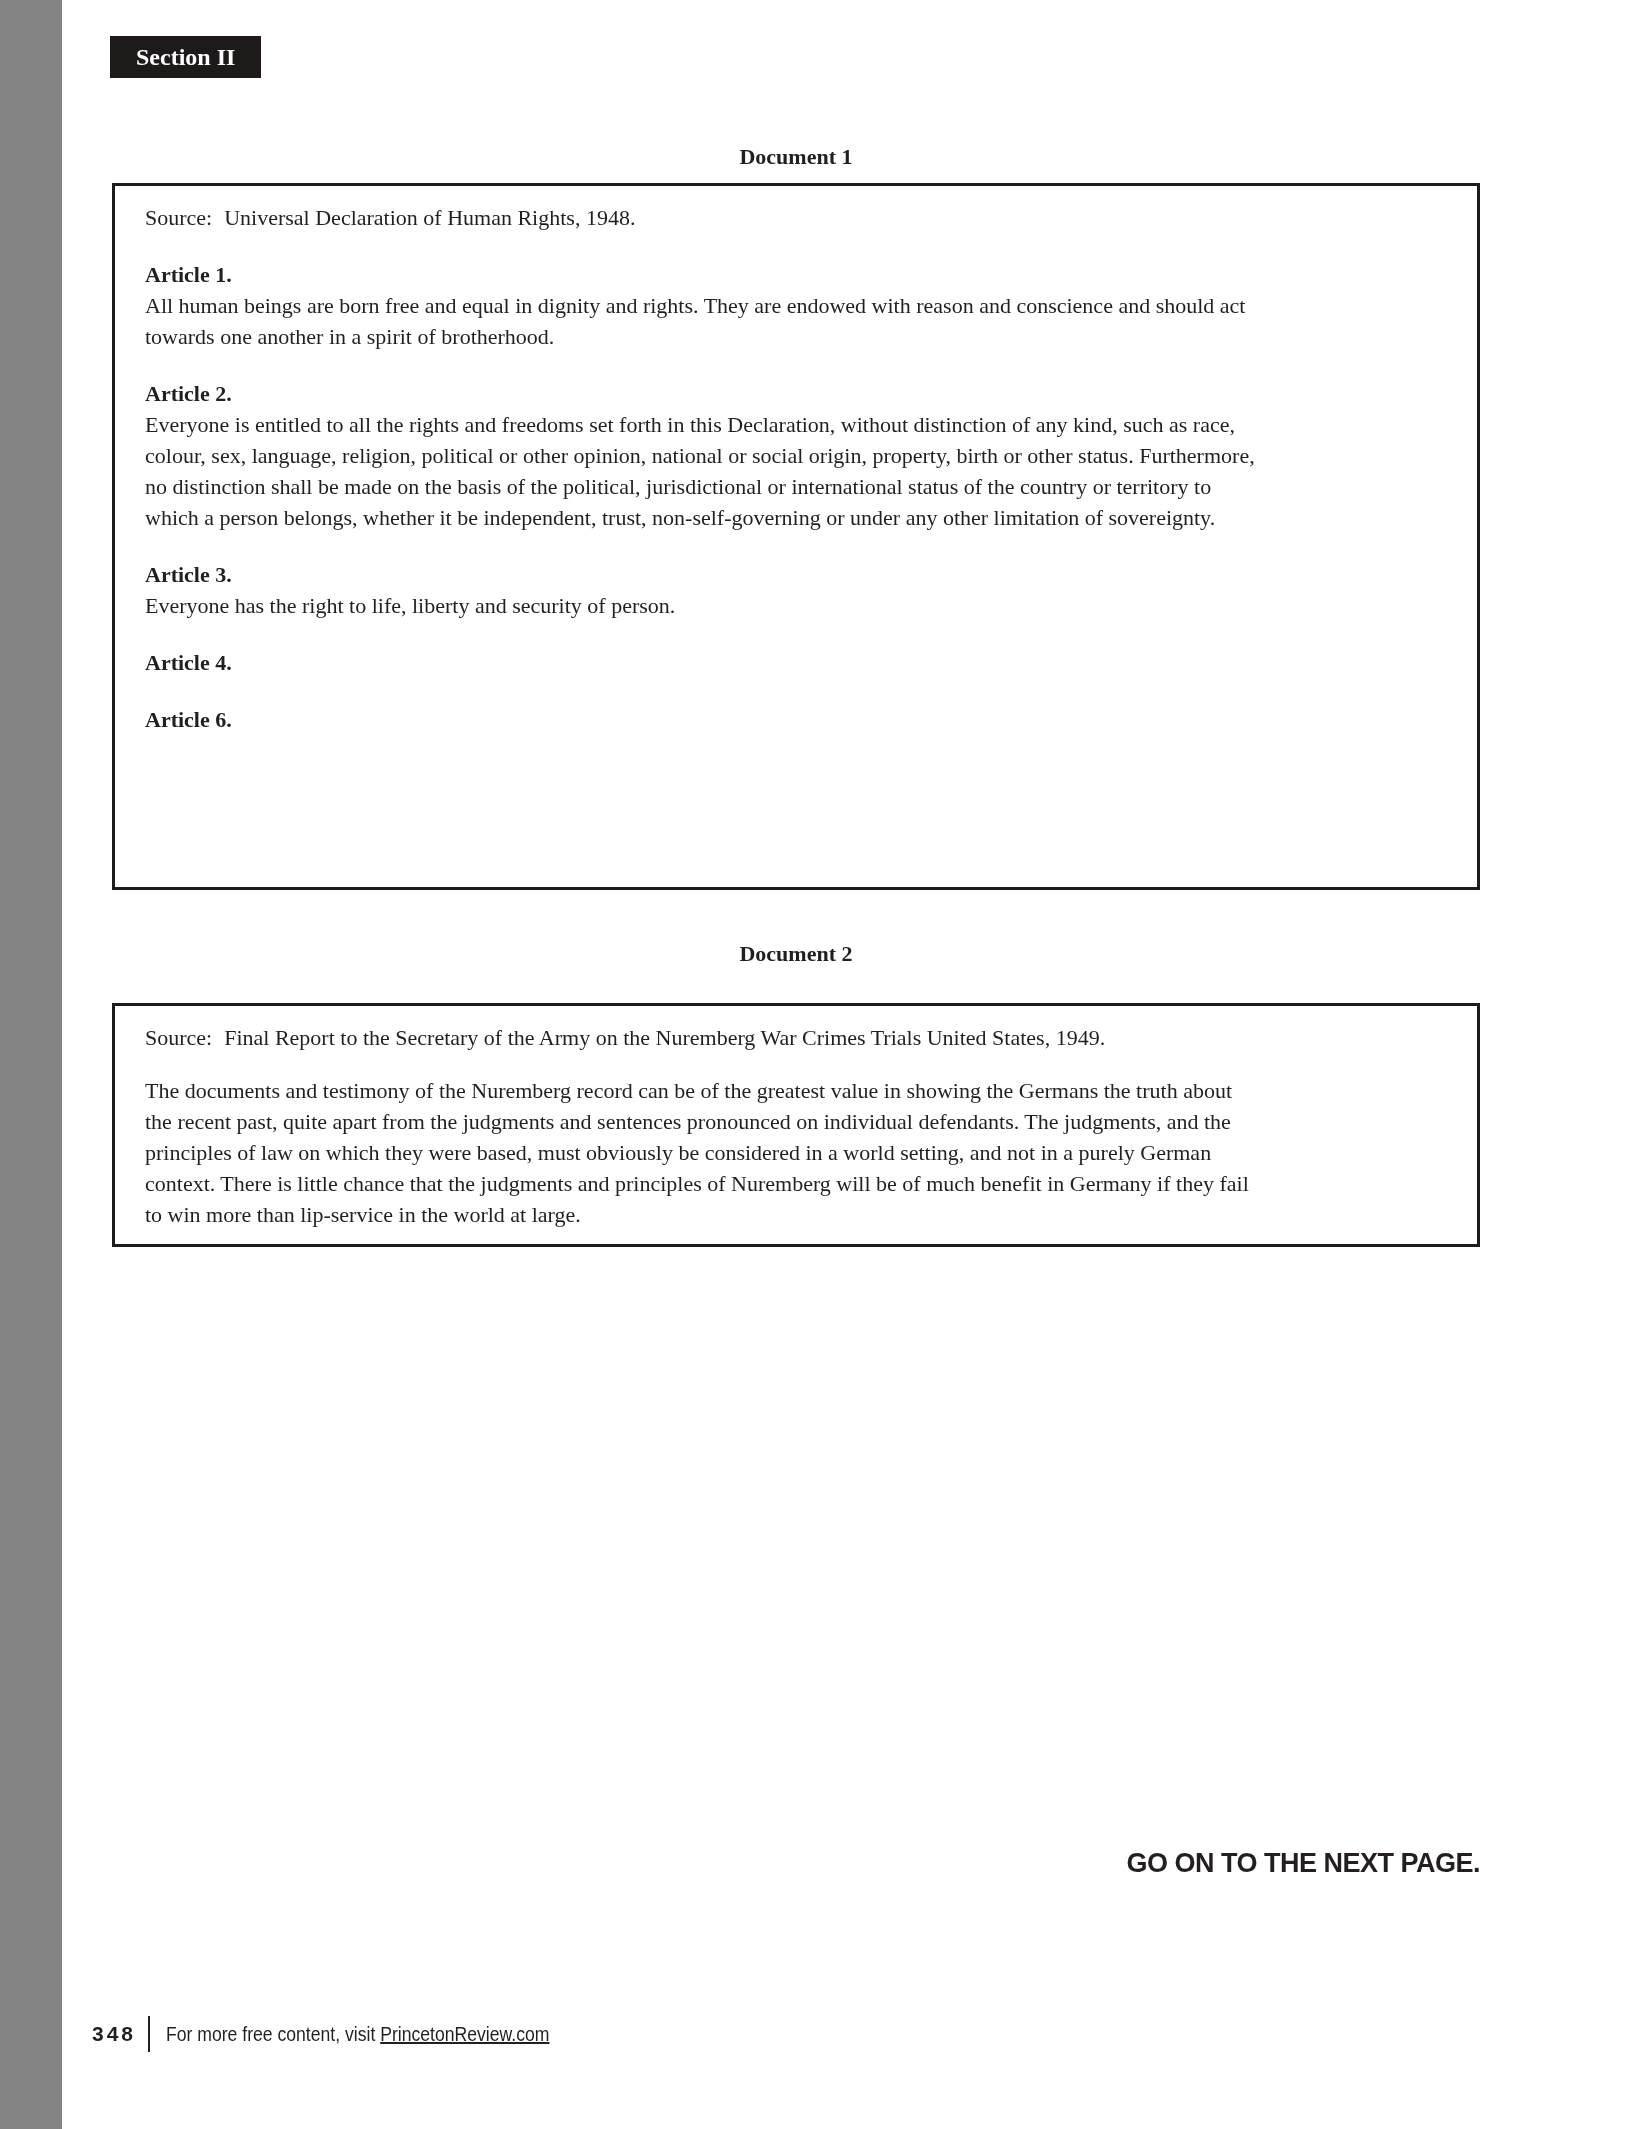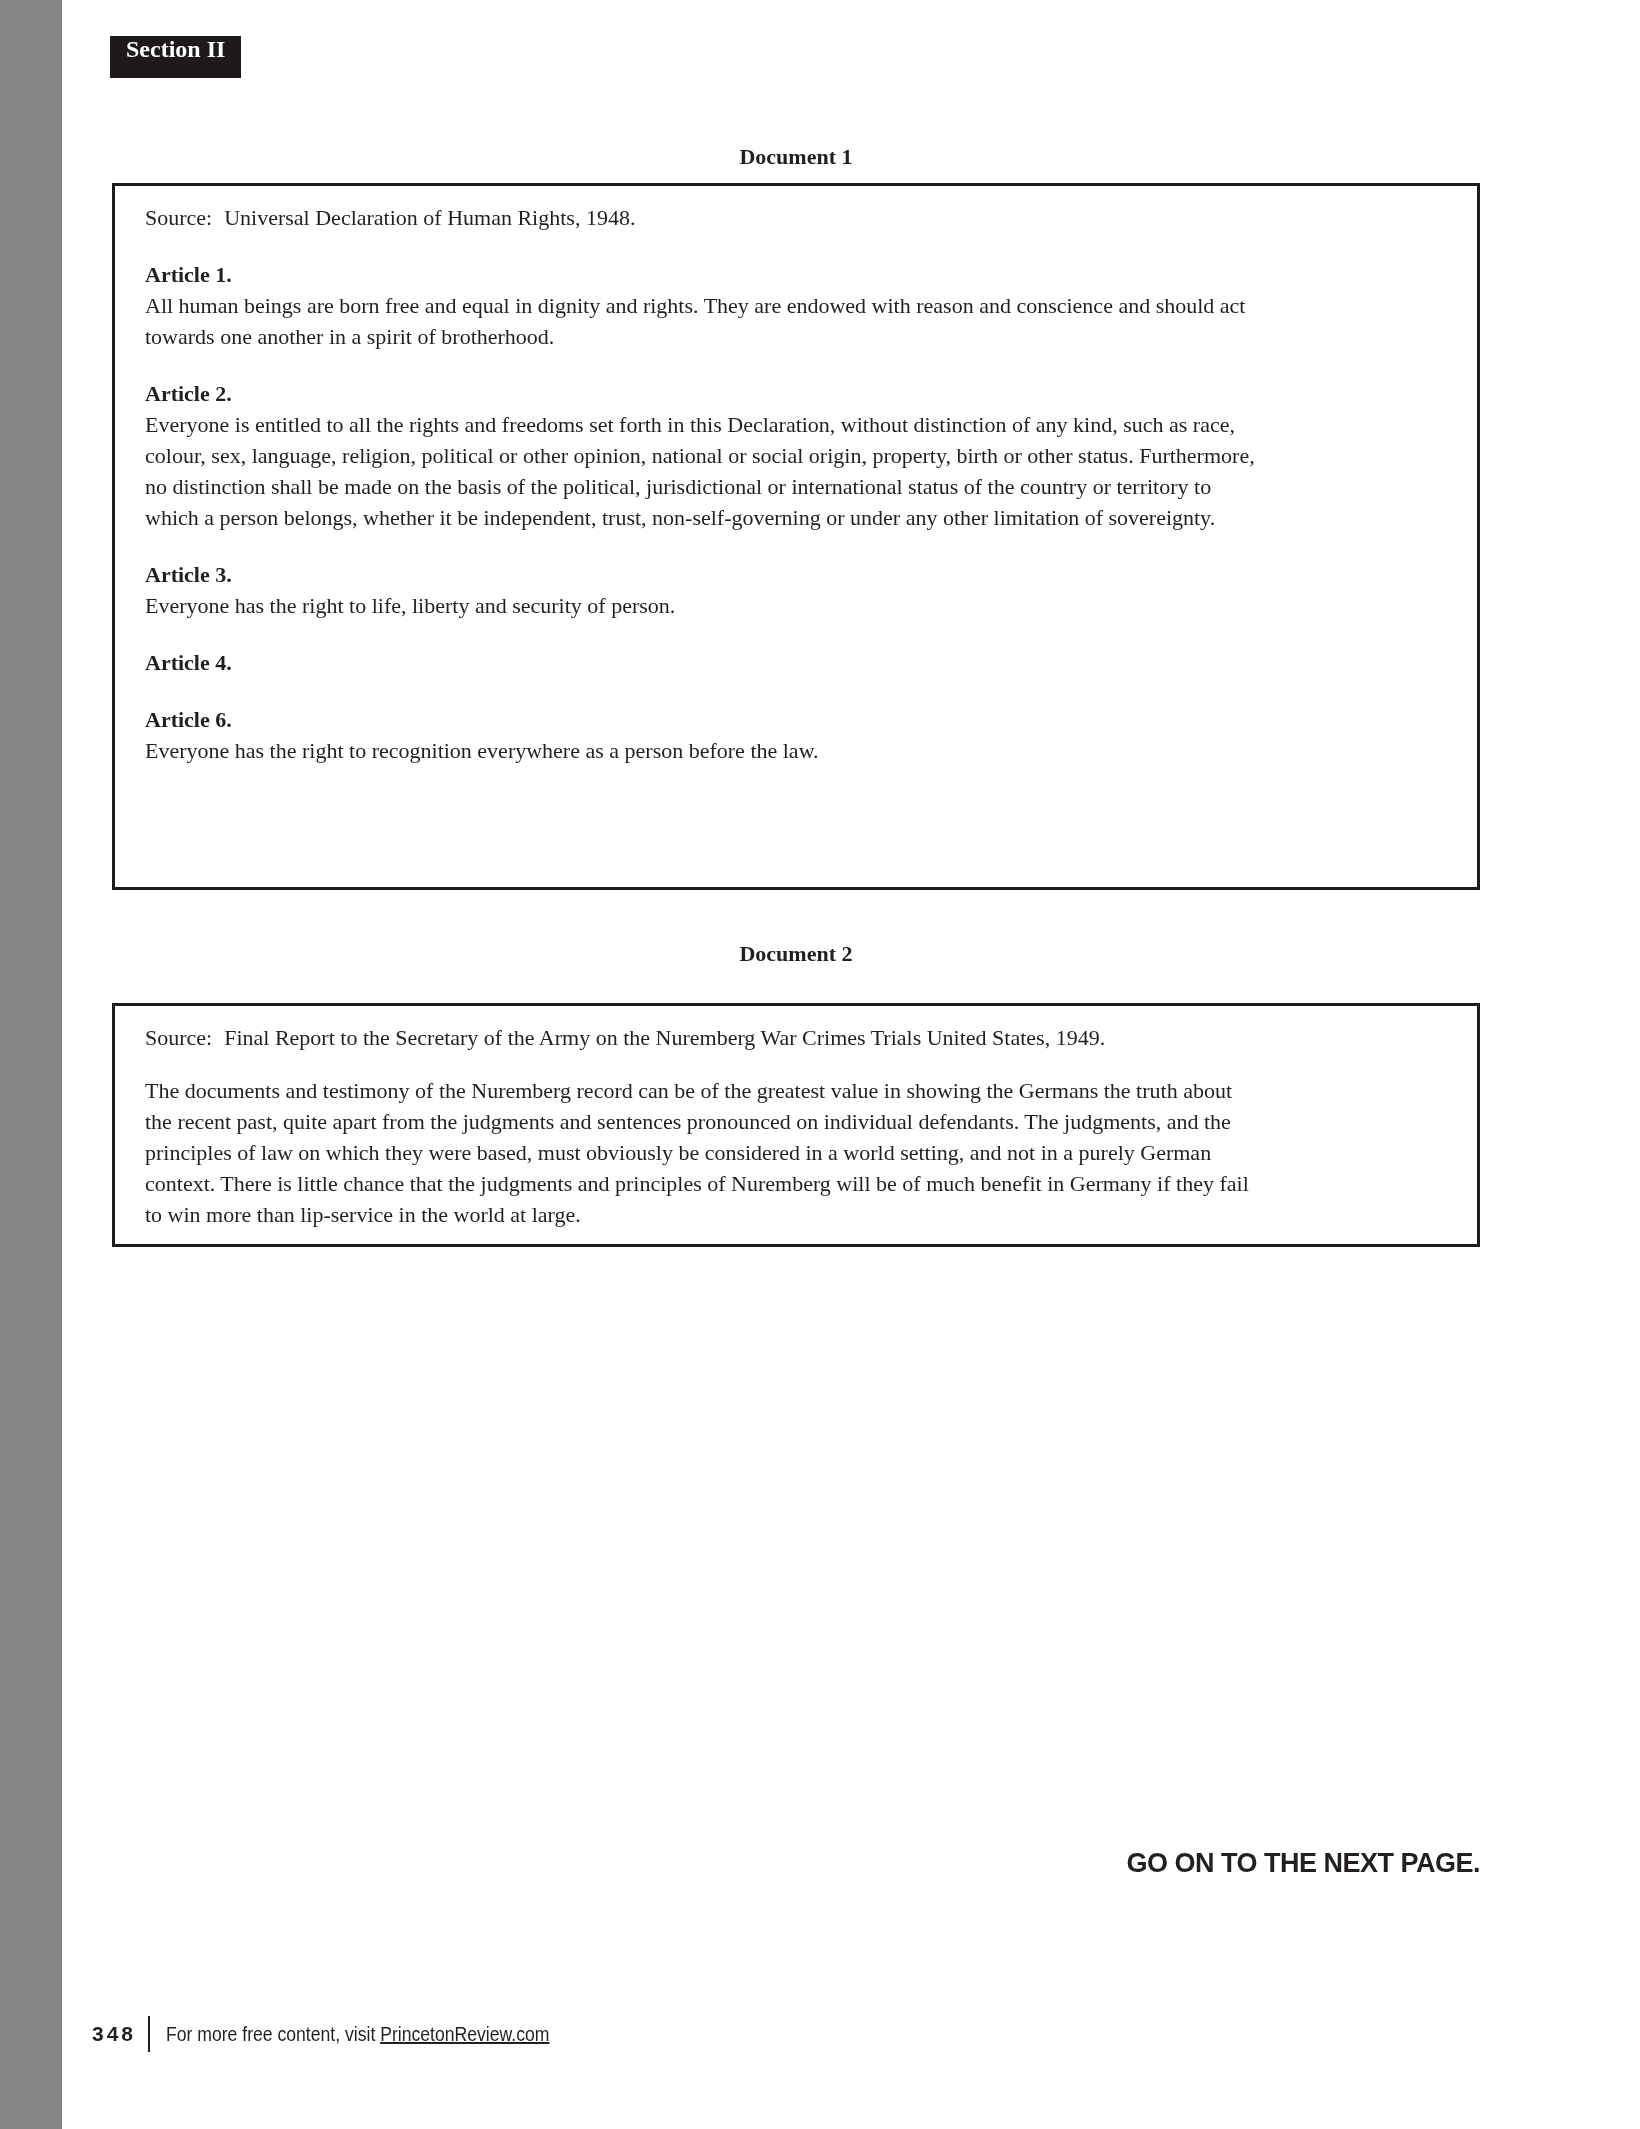--- a/index.html
+++ b/index.html
@@ -14,22 +14,22 @@
   .left-bar {
     position: absolute; left: 0; top: 0;
     width: 62px; height: 2129px;
     background: #848484;
   }
   .section-tab {
     position: absolute; left: 110px; top: 36px;
     height: 42px;
     background: #1d1a19;
     color: #ffffff;
-    display: flex; 
-    padding: 0 16px;
+    display: flex; align-items: center;
+    padding: 0 26px;
     font-weight: bold; font-size: 24px;
     box-sizing: border-box;
   }
   .doc-title {
     position: absolute; left: 112px; width: 1368px;
     text-align: center;
     font-weight: bold; font-size: 22px; line-height: 31px;
   }
   .doc6-title { top: 141px; }
   .doc7-title { top: 938px; }
@@ -106,21 +106,20 @@
     <p class="article-body">Everyone has the right to life, liberty and security of person.</p>
   </div>
 
   <div class="article">
     <p class="article-heading">Article 4.</p>
   </div>
 
 
   <div class="article">
     <p class="article-heading">Article 6.</p>
-    <p class="article-body">Everyone has the right to recognition everywhere as a person before the law.</p>
   </div>
 </div>
 
 <div class="doc-title doc7-title">Document 2</div>
 
 <div class="doc-box doc7-box">
   <p class="source-line"><span class="source-label">Source:</span><span>Final Report to the Secretary of the Army on the Nuremberg War Crimes Trials United States, 1949.</span></p>
   <p class="doc7-para">The documents and testimony of the Nuremberg record can be of the greatest value in showing the Germans the truth about
 the recent past, quite apart from the judgments and sentences pronounced on individual defendants. The judgments, and the
 principles of law on which they were based, must obviously be considered in a world setting, and not in a purely German

